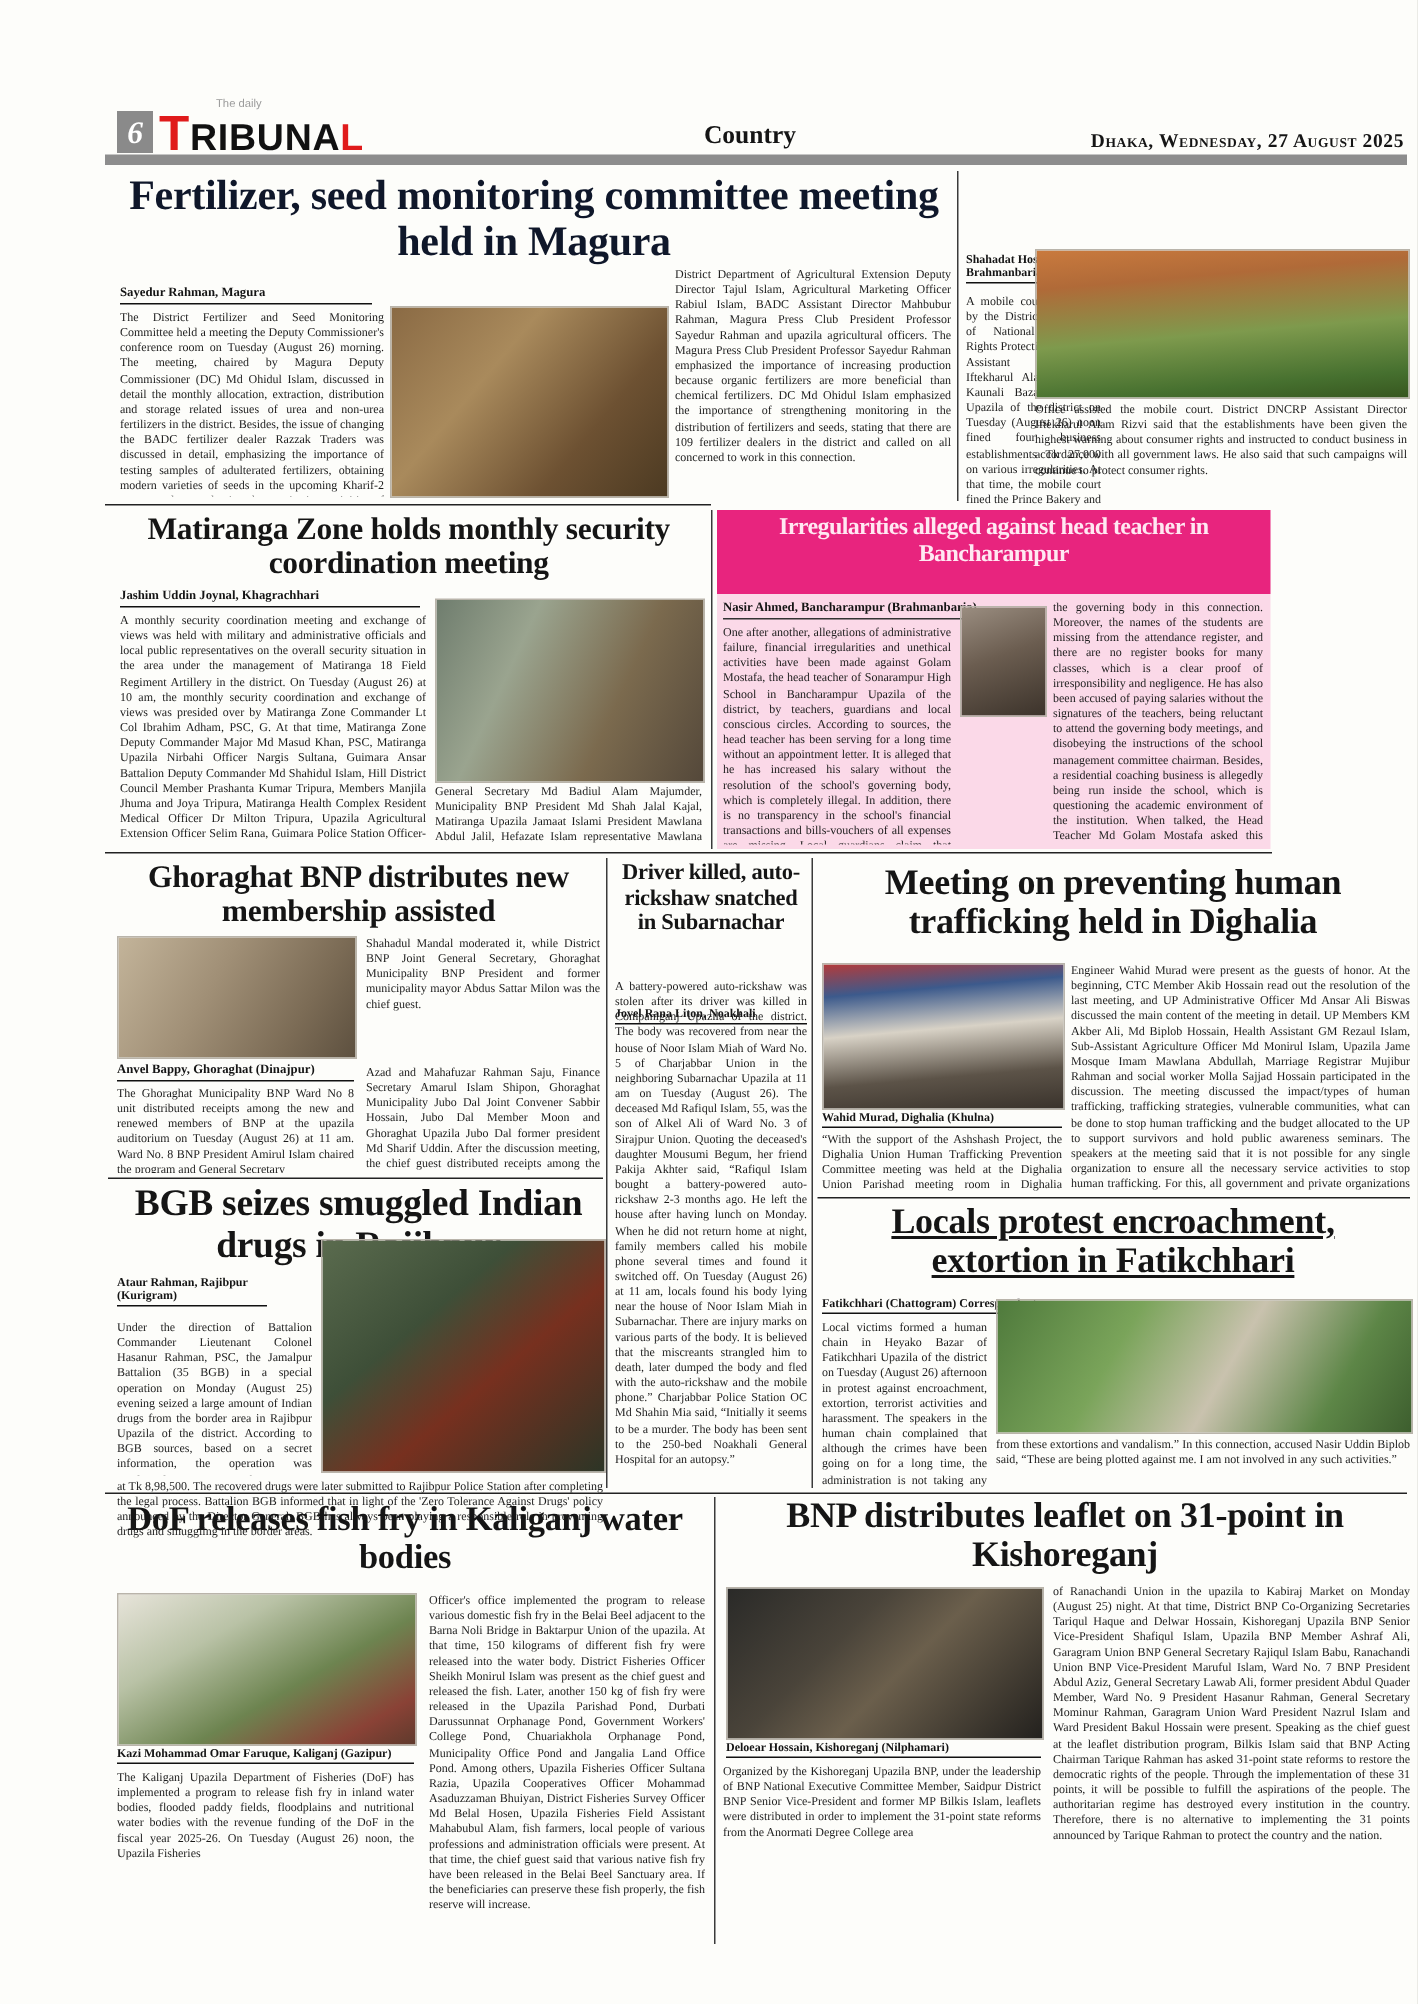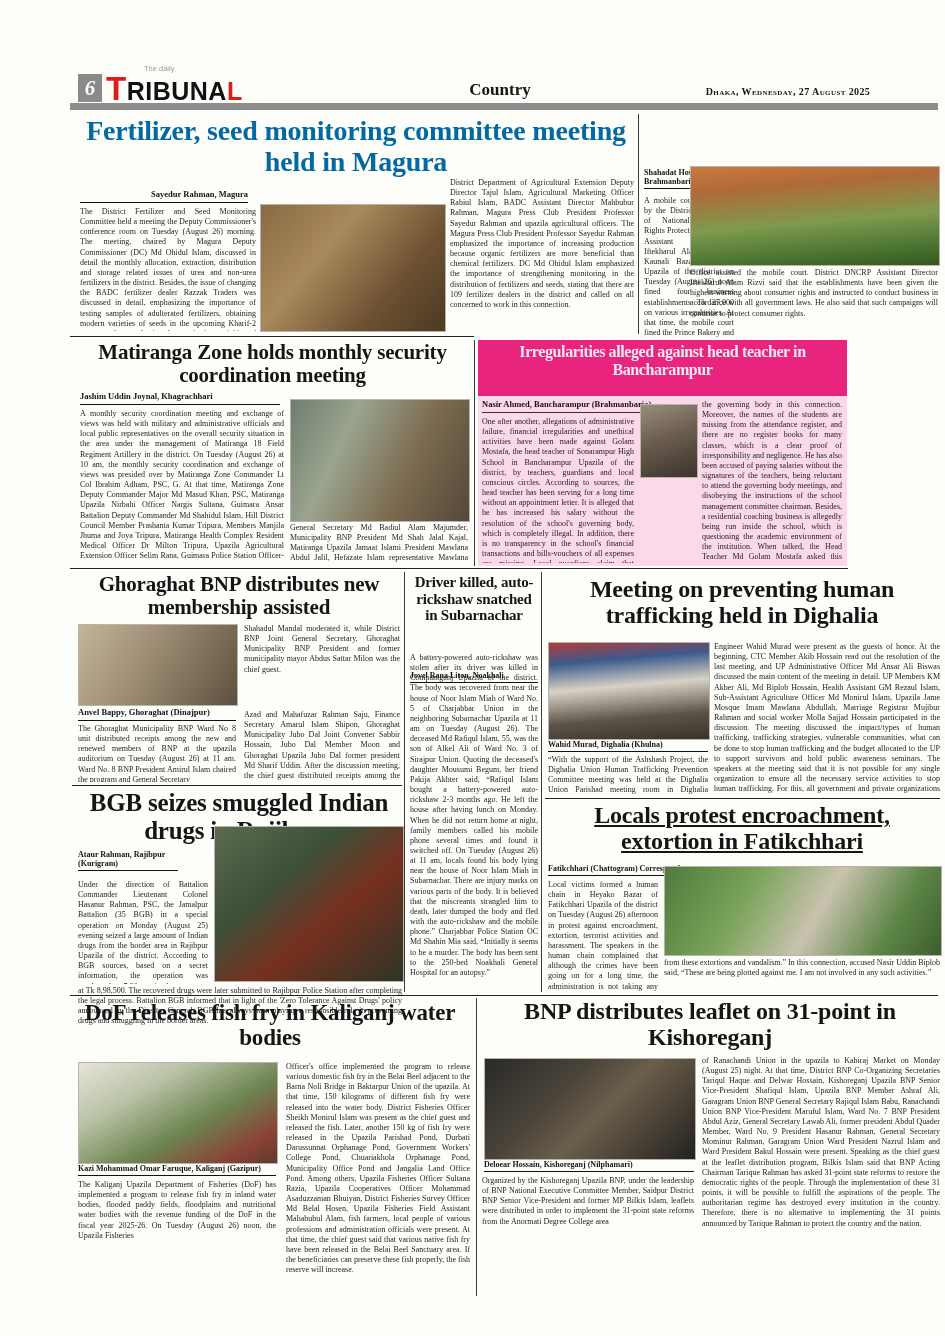--- a/index.html
+++ b/index.html
@@ -23,27 +23,27 @@
   <div class="abs" style="left:78px;top:74px;width:24px;height:28px;background:#8a8a8a;color:#fff;
        font-style:italic;font-weight:bold;font-size:21px;text-align:center;line-height:28px;">6</div>
 
   <div class="abs" style="left:106px;top:64px;">
     <div style="font-family:'Liberation Sans',sans-serif;font-size:7.5px;color:#9b9b9b;margin-left:38px;">The daily</div>
     <div style="font-family:'Liberation Sans',sans-serif;font-weight:bold;font-size:25px;line-height:0.95;letter-spacing:0.5px;color:#111;"><span style="color:#e01b1b;font-size:33px;">T</span><span>RIBUNA</span><span style="color:#e01b1b;">L</span></div>
   </div>
 
   <div class="abs" style="left:400px;top:80px;width:200px;text-align:center;font-weight:bold;font-size:17px;">Country</div>
 
-  <div class="abs" style="left:640px;top:86px;width:296px;text-align:center;font-weight:bold;font-size:10px;
+  <div class="abs" style="left:640px;top:86px;width:296px;text-align:right;font-weight:bold;font-size:13px;
        font-variant:small-caps;letter-spacing:0.4px;">Dhaka, Wednesday, 27 August 2025</div>
 
   <div class="graybar" style="left:70px;top:103px;width:868px;height:7px;"></div>
 
-  <div class="abs headline" style="left:78px;top:116px;width:556px;font-size:28px;color:#0369a1;">Fertilizer, seed monitoring committee meeting held in Magura</div>
-  <div class="abs byline" style="left:80px;top:190px;width:168px;text-align:right;">Sayedur Rahman, Magura</div>
+  <div class="abs headline" style="left:78px;top:116px;width:556px;font-size:28px;color:#0f172a;">Fertilizer, seed monitoring committee meeting held in Magura</div>
+  <div class="abs byline" style="left:80px;top:190px;width:168px;">Sayedur Rahman, Magura</div>
   <div class="abs body-text" style="left:80px;top:207px;width:176px;height:124px;">The District Fertilizer and Seed Monitoring Committee held a meeting the Deputy Commissioner's conference room on Tuesday (August 26) morning. The meeting, chaired by Magura Deputy Commissioner (DC) Md Ohidul Islam, discussed in detail the monthly allocation, extraction, distribution and storage related issues of urea and non-urea fertilizers in the district. Besides, the issue of changing the BADC fertilizer dealer Razzak Traders was discussed in detail, emphasizing the importance of testing samples of adulterated fertilizers, obtaining modern varieties of seeds in the upcoming Kharif-2 season and strengthening the monitoring activities of fertilizers at affordable prices. The meeting was attended by the Committee Member Secretary and the</div>
   <div class="abs photo" style="left:260px;top:204px;width:184px;height:126px;
        background:linear-gradient(130deg,#8a6a44 0%,#a98a5c 35%,#6d5132 70%,#4c3a22 100%);"></div>
   <div class="abs body-text" style="left:450px;top:178px;width:184px;height:154px;">District Department of Agricultural Extension Deputy Director Tajul Islam, Agricultural Marketing Officer Rabiul Islam, BADC Assistant Director Mahbubur Rahman, Magura Press Club President Professor Sayedur Rahman and upazila agricultural officers. The Magura Press Club President Professor Sayedur Rahman emphasized the importance of increasing production because organic fertilizers are more beneficial than chemical fertilizers. DC Md Ohidul Islam emphasized the importance of strengthening monitoring in the distribution of fertilizers and seeds, stating that there are 109 fertilizer dealers in the district and called on all concerned to work in this connection.</div>
 
   <div class="vrule" style="left:638px;top:114px;height:220px;"></div>
 
   <div class="abs byline" style="left:644px;top:168px;width:90px;font-size:8px;">Shahadat Hossain Shohel, Brahmanbaria</div>
   <div class="abs body-text" style="left:644px;top:196px;width:90px;height:142px;">A mobile court conducted by the District Directorate of National Consumer Rights Protection (DNCRP) Assistant Director Iftekharul Alam Rizvi in Kaunali Bazar of Sadar Upazila of the district on Tuesday (August 26) noon fined four business establishments Tk 27,000 on various irregularities. At that time, the mobile court fined the Prince Bakery and Pastry Shop Tk 20,000 for wrapping cakes with newspaper and selling energy drinks Red Bull banned by BSTI. Besides, the sweets made by the company did not have the expiration date. In addition, three vegetable shops at Kaunali Vegetable Market were fined Tk 7,000. At that time, the District Agricultural Marketing</div>
   <div class="abs photo" style="left:690px;top:166px;width:248px;height:98px;

